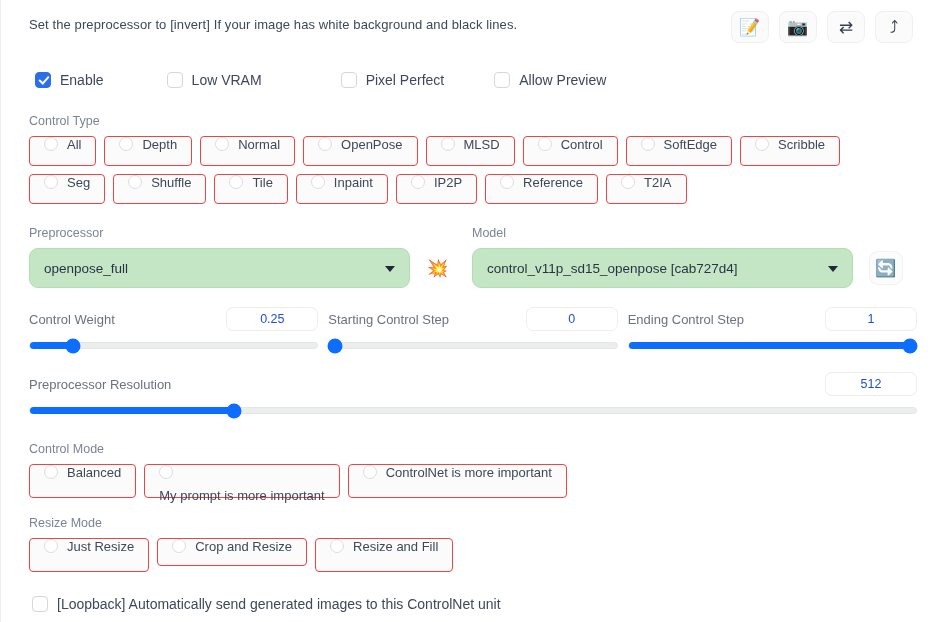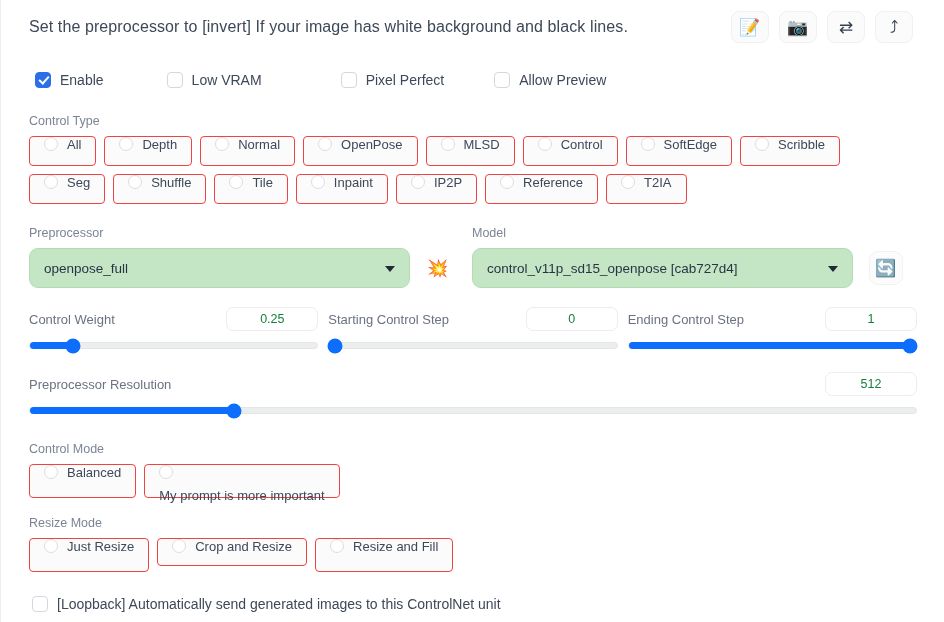--- a/index.html
+++ b/index.html
@@ -13,21 +13,21 @@
   body { border-left: 1px solid #eceef1; }
 
   .panel { position: relative; width: 944px; height: 622px; padding: 0 28px; }
 
   
   .header-row {
     display: flex; align-items: flex-start; justify-content: space-between;
     padding-top: 11px;
   }
   .hint-text {
-    font-size: 16px; color: #3d4858; line-height: 1.5;
+    font-size: 13px; color: #3d4858; line-height: 1.5;
     padding-top: 4px; letter-spacing: .1px;
   }
   .icon-row { display: flex; gap: 10px; margin-right: 4px; }
   .icon-btn {
     width: 38px; height: 32px; border-radius: 8px; background: #fbfbfc;
     border: 1px solid #f0f0f2;
     display: flex; align-items: center; justify-content: center;
     font-size: 17px; line-height: 1; cursor: pointer;
   }
 
@@ -86,21 +86,21 @@
   }
   .side-btn.bordered { border: 1px solid #f2f2f4; background: #fcfcfd; }
 
   
   .slider-block { position: relative; }
   .slider-head { display: flex; align-items: center; height: 26px; }
   .slider-name { font-size: 13px; color: #6b7280; }
   .num-box {
     height: 24px; min-width: 92px; padding: 0 10px;
     border: 1px solid #ededf0; border-radius: 7px; background: #fff;
-    font-size: 12.5px; color: #15803d; text-align: center;
+    font-size: 12.5px; color: #1d4ed8; text-align: center;
     display: flex; align-items: center; justify-content: center; cursor: text;
   }
   .track {
     position: relative; height: 7px; border-radius: 4px;
     background: #eceded; border: 1px solid #e4e5e6; margin-top: 10px;
   }
   .track-fill {
     position: absolute; left: 0; top: -1px; height: 7px;
     border-radius: 4px; background: #0d6efd;
   }
@@ -279,20 +279,24 @@
     <div class="sec-label">Control Mode</div>
     <div class="pill-row">
       <div class="pill" style="height:34px;">
         <span class="radio"></span>
         <span class="pill-label">Balanced</span>
       </div>
       <div class="pill" style="height:34px;flex-direction:column;">
         <span class="radio"></span>
         <span class="pill-label">My prompt is more important</span>
       </div>
+      <div class="pill" style="height:34px;">
+        <span class="radio"></span>
+        <span class="pill-label">ControlNet is more important</span>
+      </div>
     </div>
   </div>
 
   <div style="margin-top:18px;">
     <div class="sec-label">Resize Mode</div>
     <div class="pill-row">
       <div class="pill" style="height:34px;">
         <span class="radio"></span>
         <span class="pill-label">Just Resize</span>
       </div>

